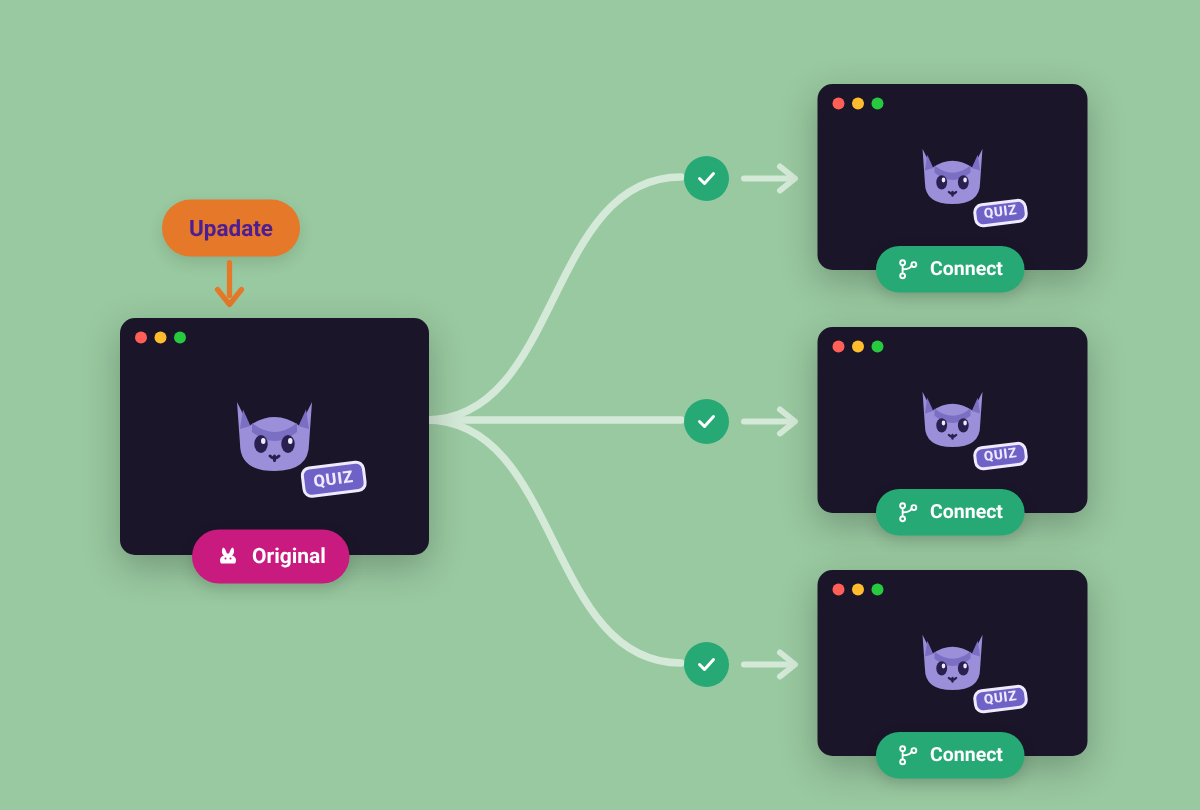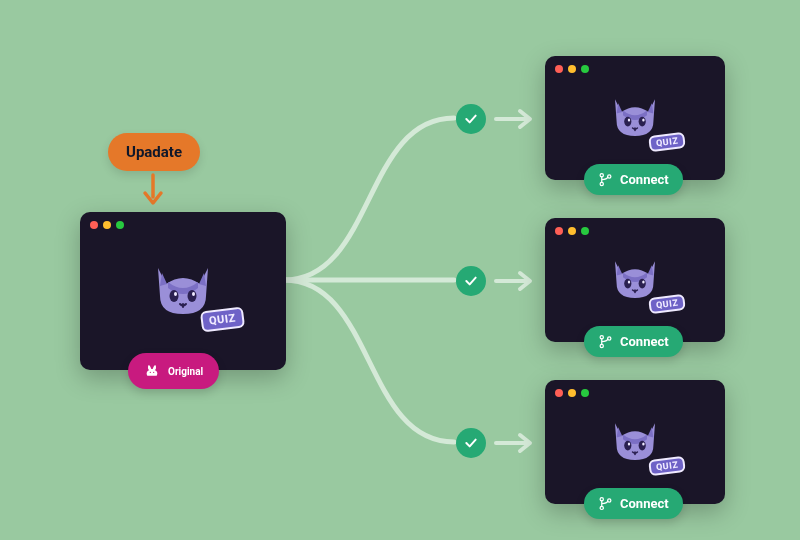--- a/index.html
+++ b/index.html
@@ -52,34 +52,34 @@
 
   #w1 { left: 545px; top: 56px; }
   #w2 { left: 545px; top: 218px; }
   #w3 { left: 545px; top: 380px; }
 
   
   .update-badge {
     position: absolute;
     left: 108px; top: 133px;
     background: #e57829;
-    color: #0f172a;
+    color: #4c1d95;
     font-weight: 700;
     font-size: 15px;
     padding: 10px 18px;
     border-radius: 999px;
     box-shadow: 0 4px 10px rgba(0,0,0,0.12);
   }
   .original-badge {
     position: absolute;
     left: 128px; top: 353px;
     background: #c81a7f;
     color: #fff;
     font-weight: 700;
-    font-size: 10px;
+    font-size: 14px;
     padding: 10px 16px;
     border-radius: 999px;
     display: flex;
     align-items: center;
     gap: 8px;
     box-shadow: 0 4px 10px rgba(0,0,0,0.15);
   }
   .connect-badge {
     position: absolute;
     background: #26a974;

